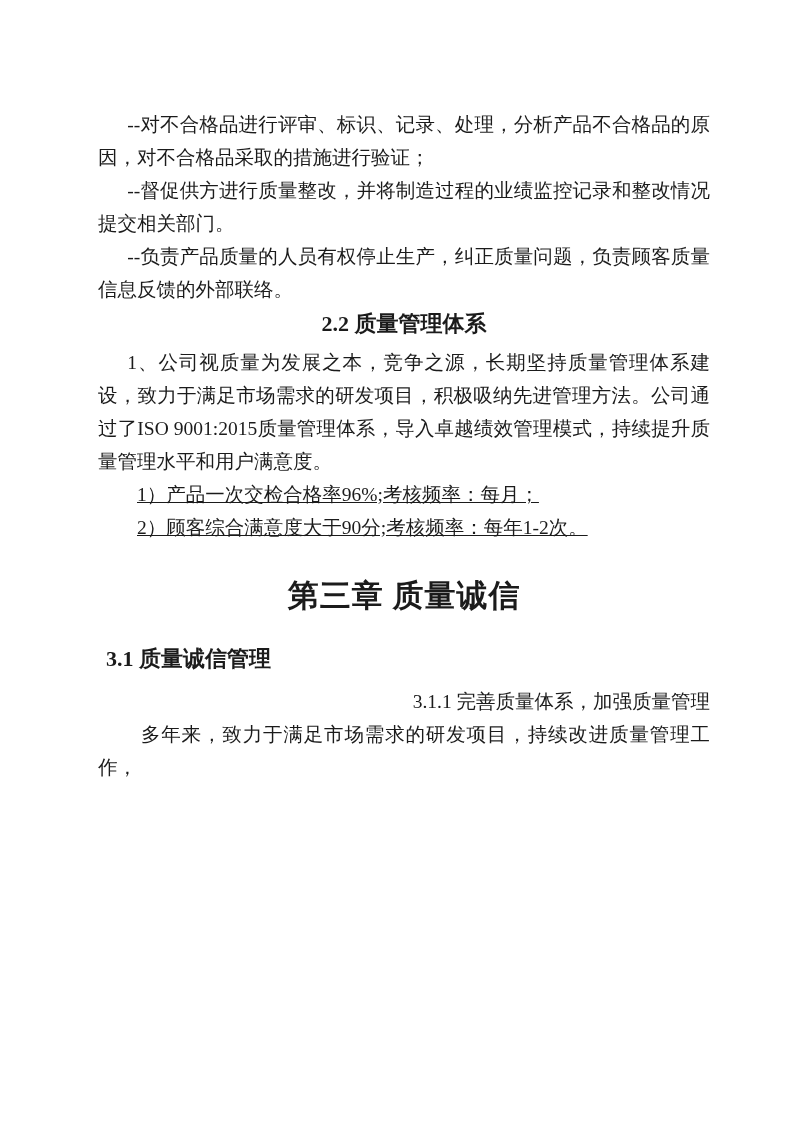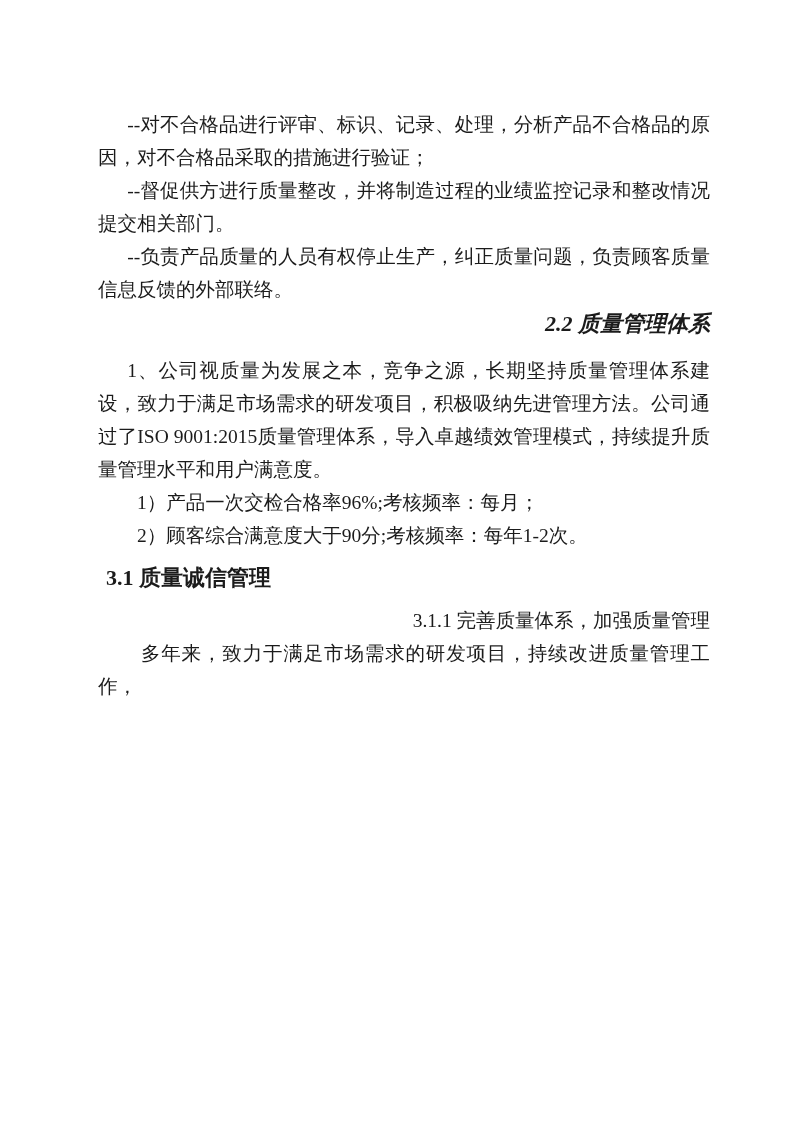--- a/index.html
+++ b/index.html
@@ -23,40 +23,39 @@
     line-height: 33px;
     text-align: justify;
     text-justify: inter-ideograph;
   }
   .doc p {
     margin: 0;
     padding: 0;
   }
   .indent-dash  { text-indent: 1.5em; }
   .indent-num   { text-indent: 1.5em; font-family: Liberation Serif, serif; }
-  .indent-list  { text-indent: 2em; }
+  .indent-list  { text-indent: 2em; text-decoration: underline; }
   .indent-body  { text-indent: 2.2em; }
   .no-indent    { text-indent: 0; }
   h1.chapter-title {
     font-size: 31px;
     line-height: 46px;
     font-weight: 700;
     text-align: center;
     margin: 29px 0 22px 0;
     text-indent: 0;
     letter-spacing: 1px;
   }
   h2.section-heading {
     font-size: 22px;
     line-height: 36px;
     font-weight: 700;
-    margin: 0 0 12px 0;
-    text-align: right;
+    margin: 0 0 4px 0;
+    text-align: center;
     text-indent: 0;
-    font-style: italic;
   }
   h3.section-heading {
     font-size: 22px;
     line-height: 36px;
     font-weight: 700;
     margin: 8px;
     text-align: left;
     text-indent: 0;
   }
   p.sub-heading {
@@ -79,20 +78,21 @@
   <h2 class="section-heading">2.2 质量管理体系</h2>
 
   <p class="indent-num">1、公司视质量为发展之本，竞争之源，长期坚持质量管理体系建设，致力于满足市场需求的研发项目，积极吸纳先进管理方法。公司通过了ISO 9001:2015质量管理体系，导入卓越绩效管理模式，持续提升质量管理水平和用户满意度。</p>
 
 
   <p class="indent-list">1）产品一次交检合格率96%;考核频率：每月；</p>
 
   <p class="indent-list">2）顾客综合满意度大于90分;考核频率：每年1-2次。</p>
 
 
+  <h1 class="chapter-title">第三章 质量诚信</h1>
 
   <h3 class="section-heading">3.1 质量诚信管理</h3>
 
   <p class="sub-heading">3.1.1 完善质量体系，加强质量管理</p>
 
   <p class="indent-body">多年来，致力于满足市场需求的研发项目，持续改进质量管理工作，</p>
 
 </div>
 
 </body></html>

